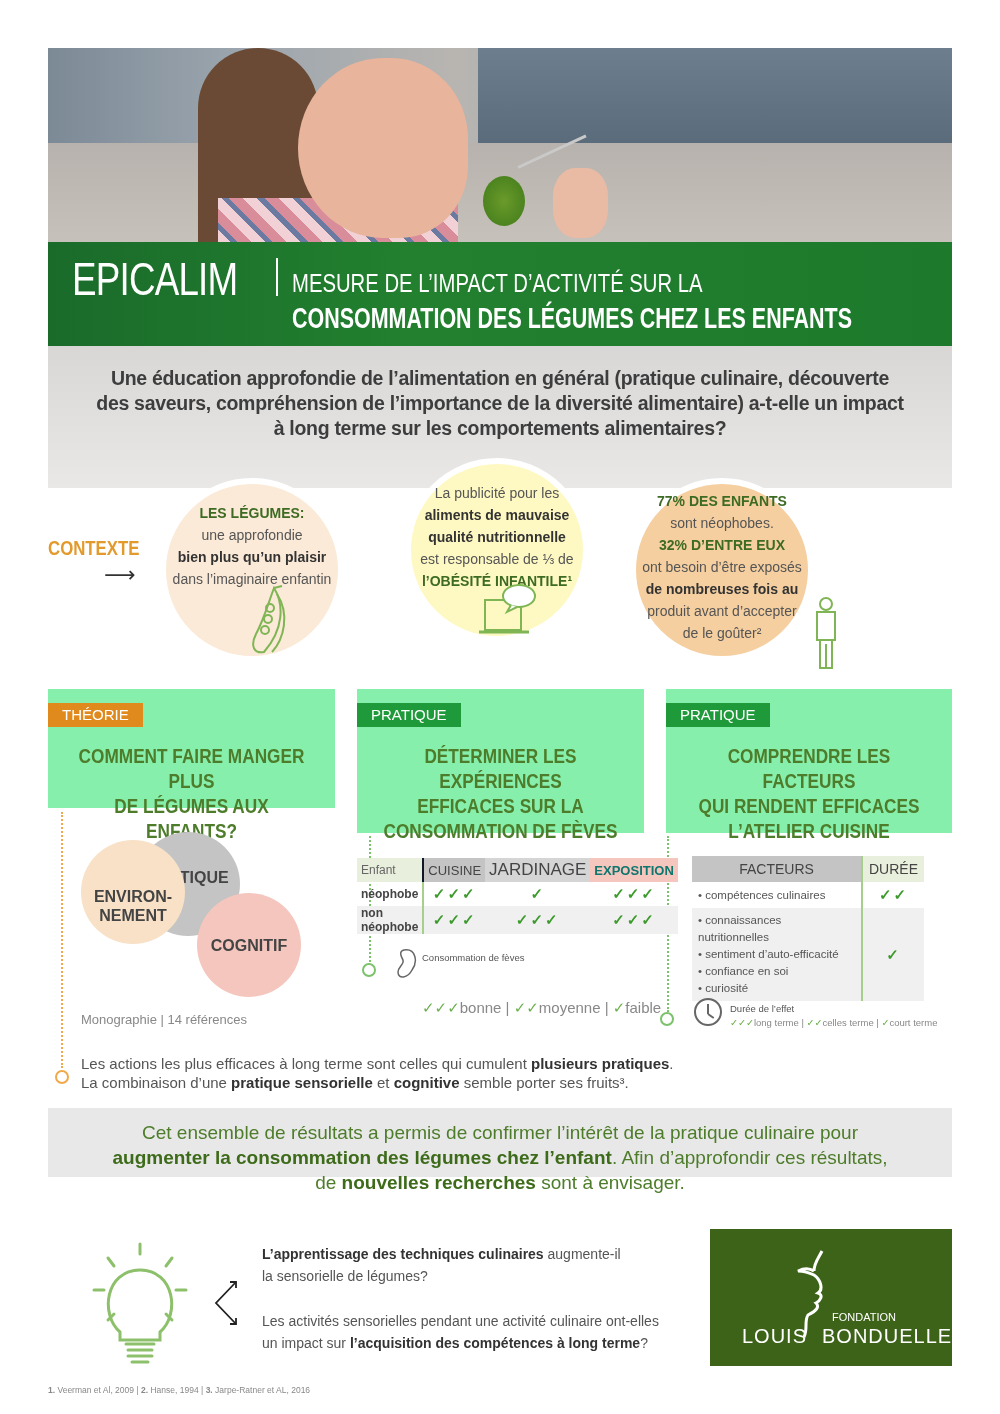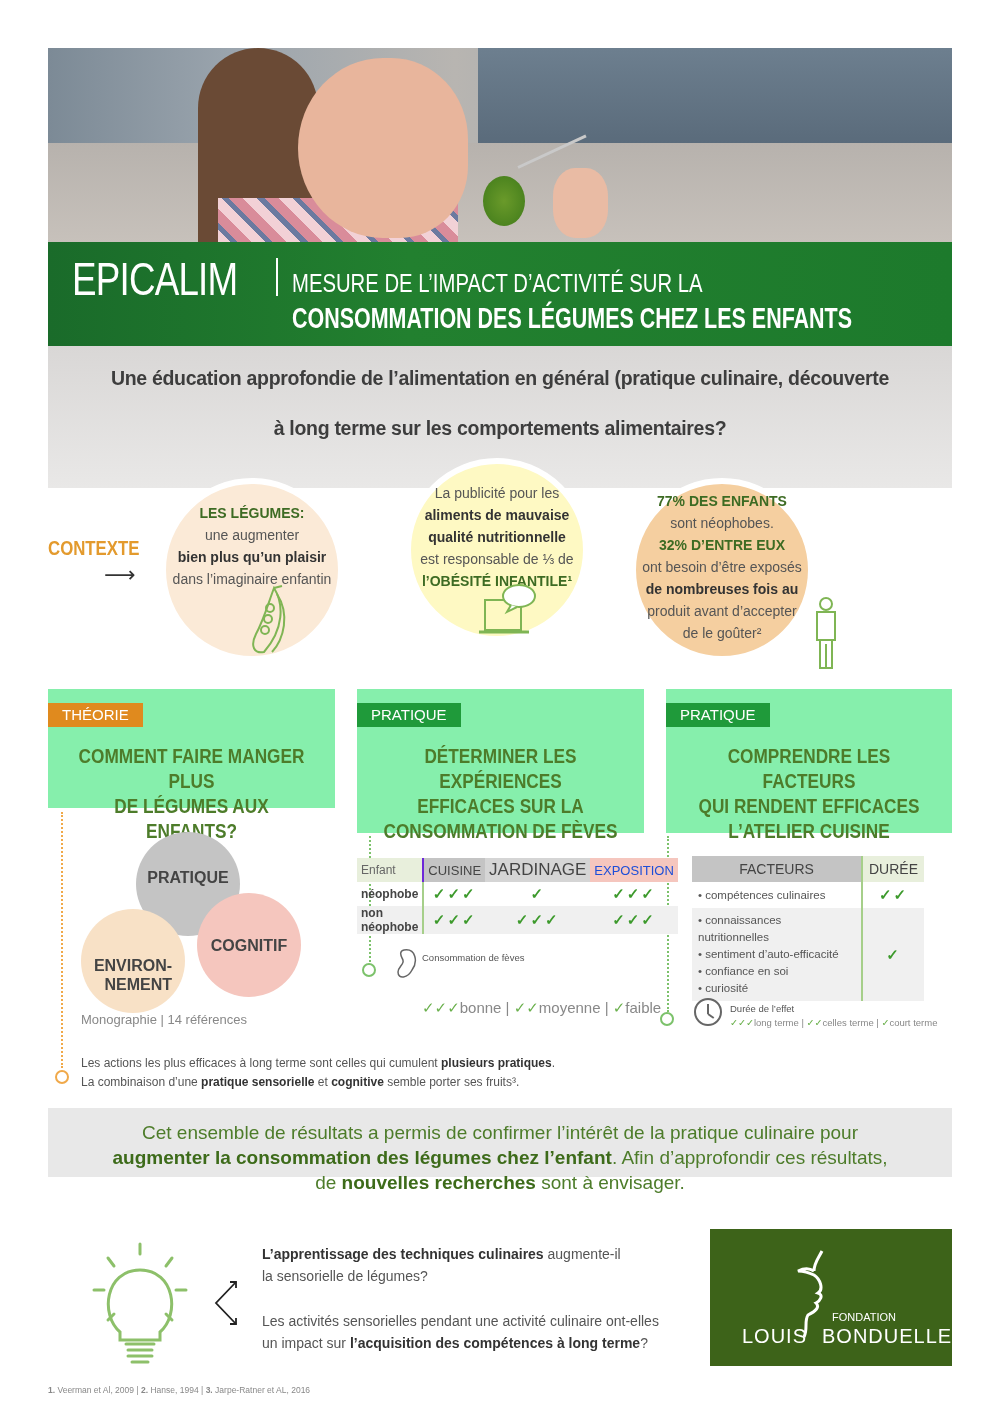--- a/index.html
+++ b/index.html
@@ -73,31 +73,31 @@
 
 <div id="banner" class="abs">
   <div class="abs t1">EPICALIM</div>
   <div class="abs bar"></div>
   <div class="abs t2">MESURE DE L’IMPACT D’ACTIVITÉ SUR LA</div>
   <div class="abs t3">CONSOMMATION DES LÉGUMES CHEZ LES ENFANTS</div>
 </div>
 
 <div id="qband" class="abs">
   <p><span>Une éducation approfondie de l’alimentation en général (pratique culinaire, découverte</span><br>
-     <br>
+     <span>des saveurs, compréhension de l’importance de la diversité alimentaire) a-t-elle un impact</span><br>
      <span>à long terme sur les comportements alimentaires?</span></p>
 </div>
 
 <div id="ctx-label" class="abs">CONTEXTE</div>
 <div id="ctx-arrow" class="abs">⟶</div>
 
 <div id="c1" class="abs circ">
   <div class="txt">
     <div class="g">LES LÉGUMES:</div>
-    <div>une augmenter</div>
+    <div>une approfondie</div>
     <div><b>bien plus qu’un plaisir</b></div>
     <div>dans l’imaginaire enfantin</div>
   </div>
   <svg class="abs" style="left:78px;top:100px" width="50" height="72" viewBox="0 0 50 72">
     <path d="M30 4 L38 2 M30 4 C40 20 40 45 20 68 C10 70 6 62 12 50 C20 35 24 20 30 4Z" fill="none" stroke="#7fb554" stroke-width="2"></path>
     <circle cx="26" cy="24" r="4" fill="none" stroke="#7fb554" stroke-width="2"></circle>
     <circle cx="24" cy="35" r="4" fill="none" stroke="#7fb554" stroke-width="2"></circle>
     <circle cx="21" cy="46" r="4" fill="none" stroke="#7fb554" stroke-width="2"></circle>
     <path d="M33 10 C46 30 40 55 28 68" fill="none" stroke="#7fb554" stroke-width="2"></path>
   </svg>
@@ -153,40 +153,40 @@
 <div class="abs dots" style="left:61px;top:812px;height:256px;border-color:#f0a94a"></div>
 <div class="abs" style="left:55px;top:1070px;width:14px;height:14px;border-radius:50%;border:2px solid #f0a94a"></div>
 <div class="abs dots" style="left:369px;top:836px;height:126px;border-color:#7cc26b"></div>
 <div class="abs" style="left:362px;top:963px;width:14px;height:14px;border-radius:50%;border:2px solid #7cc26b"></div>
 <div class="abs dots" style="left:667px;top:836px;height:176px;border-color:#7cc26b"></div>
 <div class="abs" style="left:660px;top:1012px;width:14px;height:14px;border-radius:50%;border:2px solid #7cc26b"></div>
 
 <div class="venn" style="left:136px;top:832px;width:104px;height:104px;background:#c4c4c4;">
     <span style="margin-top:-14px">PRATIQUE</span>
   </div>
-<div class="venn" style="left:81px;top:909px;width:104px;height:104px;background:#f8e1c6;text-align:right;">
+<div class="venn" style="left:81px;top:840px;width:104px;height:104px;background:#f8e1c6;">
     <span style="margin-top:28px"><span>ENVIRON-</span><br><span>NEMENT</span></span>
   </div>
 <div class="venn" style="left:197px;top:893px;width:104px;height:104px;background:#f5c6be;">
     <span>COGNITIF</span>
   </div>
 <div class="abs" style="left:81px;top:1012px;font-size:13px;color:#888">Monographie  |  14 références</div>
 
-<div class="abs" style="left:81px;top:1054px;font-size:12px;line-height:19px;color:#555">
+<div class="abs" style="left:81px;top:1054px;font-size:15px;line-height:19px;color:#555">
   <span>Les actions les plus efficaces à long terme sont celles qui cumulent </span><b style="color:#333">plusieurs pratiques</b><span>.</span><br>
   <span>La combinaison d’une </span><b style="color:#333">pratique sensorielle</b><span> et </span><b style="color:#333">cognitive</b><span> semble porter ses fruits³.</span>
 </div>
 
 <table id="tbl2" class="abs">
   <tbody>
       <tr>
-    <th style="background:#e8efdc;text-align:left;font-weight:normal;color:#666;border-right:2px solid #6d28d9">Enfant</th>
+    <th style="background:#e8efdc;text-align:left;font-weight:normal;color:#666;border-right:2px solid #0f172a">Enfant</th>
     <th style="background:#c4c4c4;font-weight:normal;color:#444;font-size:13px">CUISINE</th>
     <th style="background:#d5d5d5;font-weight:normal;color:#444;font-size:17px">JARDINAGE</th>
-    <th style="background:#f5c6be;font-weight:normal;color:#1d4ed8;font-size:13px">EXPOSITION</th>
+    <th style="background:#f5c6be;font-weight:bold;color:#0f766e;font-size:13px">EXPOSITION</th>
   </tr>
   <tr>
     <td style="font-weight:bold;color:#444;border-right:2px solid #a6cf8a">néophobe</td>
     <td class="chk">✓✓✓</td>
     <td class="chk">✓</td>
     <td class="chk">✓✓✓</td>
   </tr>
   <tr style="background:#f0f0f0">
     <td style="font-weight:bold;color:#444;border-right:2px solid #a6cf8a">non néophobe</td>
     <td class="chk">✓✓✓</td>

